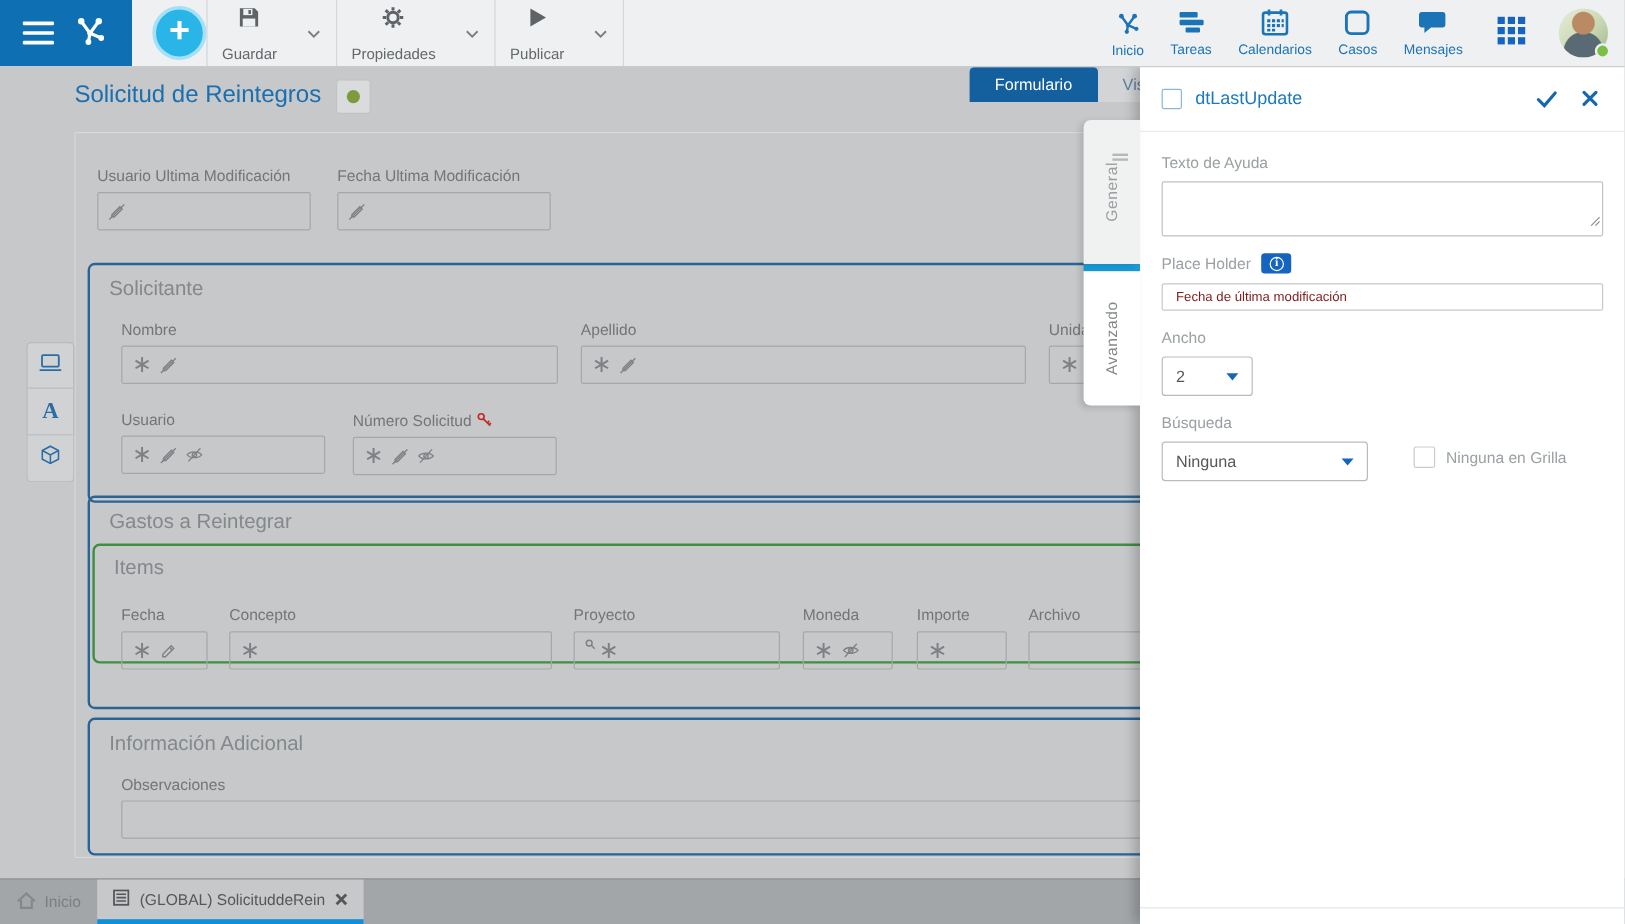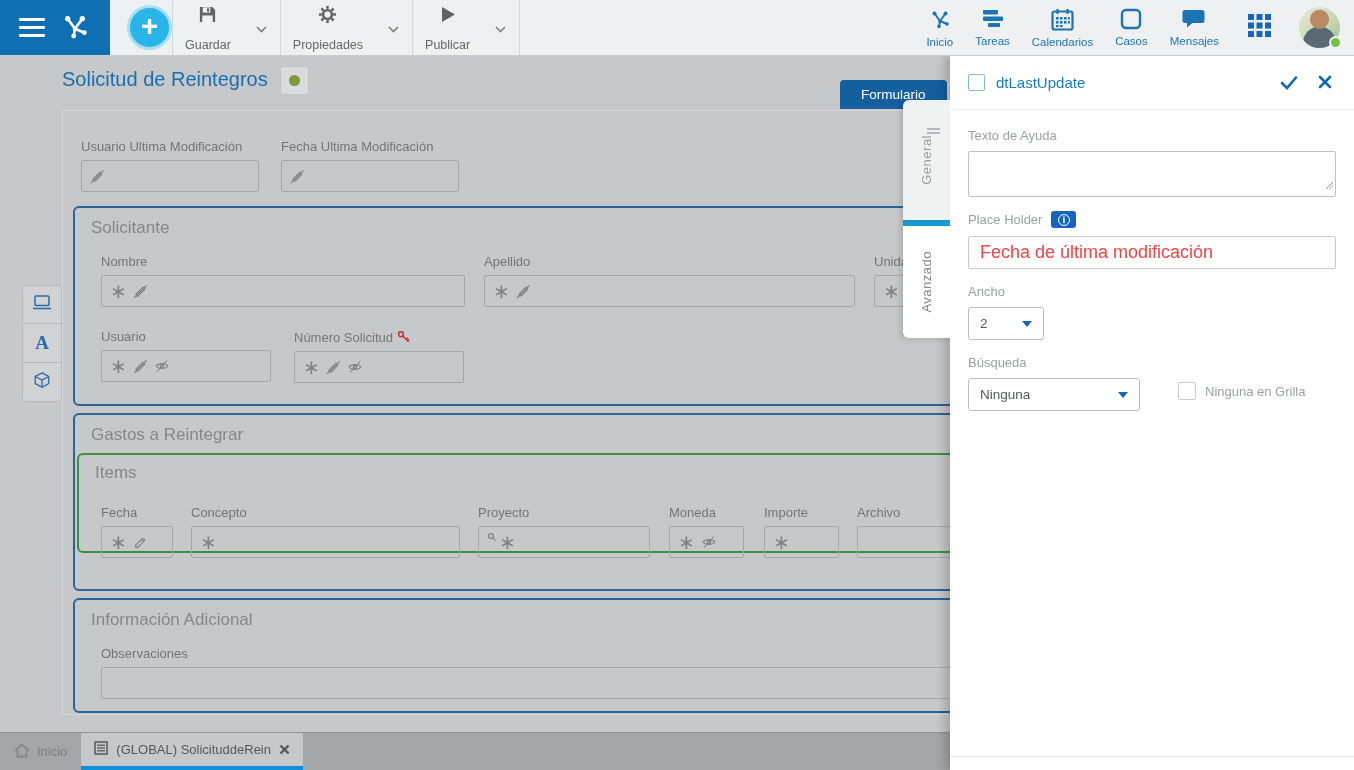--- a/index.html
+++ b/index.html
@@ -35,41 +35,41 @@
       linear-gradient(135deg,#e8ecd9 0%, #c9d8b4 55%, #9fb98a 100%); }
   .presence { position:absolute; right:-2px; bottom:-1px; width:13px; height:13px;
     border-radius:50%; background:#7ac143; border:2px solid #eef0f1; }
 
   
   .page-title { position:absolute; left:62px; top:68px; font-size:20px; color:#1a6faf; z-index:1; }
   .status-btn { position:absolute; left:280px; top:66px; width:29px; height:29px;
     background:#d9dbdc; border:1px solid #c0c3c4; border-radius:3px; cursor:pointer;
     display:flex; align-items:center; justify-content:center; z-index:1; }
   .status-dot { width:11px; height:11px; border-radius:50%; background:#7d9b3c; }
-  .view-tabs { position:absolute; left:808px; top:80px; display:flex; z-index:1;margin-left:32px; }
+  .view-tabs { position:absolute; left:808px; top:56px; display:flex; z-index:1; }
   .vtab { height:29px; padding:0 21px; font-size:13.5px; display:flex; align-items:center;
     border-radius:4px 4px 0 0; cursor:pointer; }
   .vtab.active { background:#145f9e; color:#fff; }
   .vtab.inactive { background:#d2d4d5; color:#5b7f9e; }
 
   
   .canvas { position:absolute; left:62px; top:110px; width:1192px; height:605px;
     border:1px solid #d5d8da; z-index:1; }
   .fld { flex:none; }
   .flabel { font-size:13px; color:#737678; margin-bottom:6px; white-space:nowrap;
     display:flex; align-items:center; gap:2px; }
   .fbox { height:32px; border:1px solid #a5a8aa; border-radius:2px; display:flex;
     align-items:center; padding:0 8px; gap:6px; color:#7f8285; background:transparent; }
   .ast { font-size:20px; line-height:10px; color:#7f8285; }
   .fic { display:flex; align-items:center; }
   .row-top { position:absolute; left:18px; top:28px; display:flex; gap:22px; }
   .section { position:absolute; left:10px; width:1176px; border:2px solid #2a6496;
     border-radius:6px; }
   .sec-title { font-size:17px; color:#85888b; padding:10px 0 0 16px; }
-  .sec-solicitante { top:95px; height:200px; }
+  .sec-solicitante { top:108px; height:200px; }
   .sec-gastos { top:302px; height:178px; }
   .sec-info { top:487px; height:115px; }
   .row-s1 { position:absolute; left:26px; top:46px; display:flex; gap:19px; }
   .row-s2 { position:absolute; left:26px; top:121px; display:flex; gap:23px; }
   .items { position:absolute; left:2px; right:8px; top:38px; height:100px;
     border:2px solid #3f8f43; border-radius:6px; }
   .row-items { position:absolute; left:22px; top:50px; display:flex; }
   .row-obs { position:absolute; left:26px; top:46px; right:18px; }
   .keyic { margin-left:2px; position:relative; top:1px; }
 
@@ -106,22 +106,22 @@
   .help-wrap { position:relative; margin:8px 0 14px; }
   .help-area { width:100%; height:46px; border:1px solid #bfc2c4; border-radius:2px;
     resize:none; font-family:"Liberation Sans",sans-serif; font-size:13px; padding:5px 7px;
     color:#55585a; display:block; }
   .resize-grip { position:absolute; right:2px; bottom:3px; pointer-events:none; }
   .info-badge { width:25px; height:17px; background:#1565c0; border-radius:3px; color:#fff;
     display:inline-flex; align-items:center; justify-content:center; cursor:pointer; flex:none; }
   .info-badge i { font-style:normal; font-size:10px; font-weight:bold; width:12px; height:12px;
     border:1px solid #fff; border-radius:50%; display:flex; align-items:center;
     justify-content:center; font-family:"Liberation Serif",serif; }
-  .p-input { width:100%; height:33px; border:1px solid #c6c9cb; border-radius:2px;
-    font-family:"Liberation Sans",sans-serif; font-size:18px; color:#ef4444;
+  .p-input { width:100%; height:23px; border:1px solid #c6c9cb; border-radius:2px;
+    font-family:"Liberation Sans",sans-serif; font-size:11px; color:#7f1d1d;
     padding:0 11px; margin:8px 0 15px; display:block; background:#fff; }
   .sel { border:1px solid #b9bcbe; border-radius:3px; height:33px; display:flex;
     align-items:center; justify-content:space-between; padding:0 11px; color:#55585a;
     font-size:13.5px; margin-top:8px; cursor:pointer; background:#fff; }
   .caret { width:0; height:0; border-left:5px solid transparent; border-right:5px solid transparent;
     border-top:6px solid #1565c0; }
   .sel-ancho { width:76px; margin-bottom:15px; }
   .sel-busq { width:172px; }
   .busq-row { display:flex; align-items:flex-start; }
   .grilla { display:flex; align-items:center; gap:9px; margin:12px 0 0 38px; }

